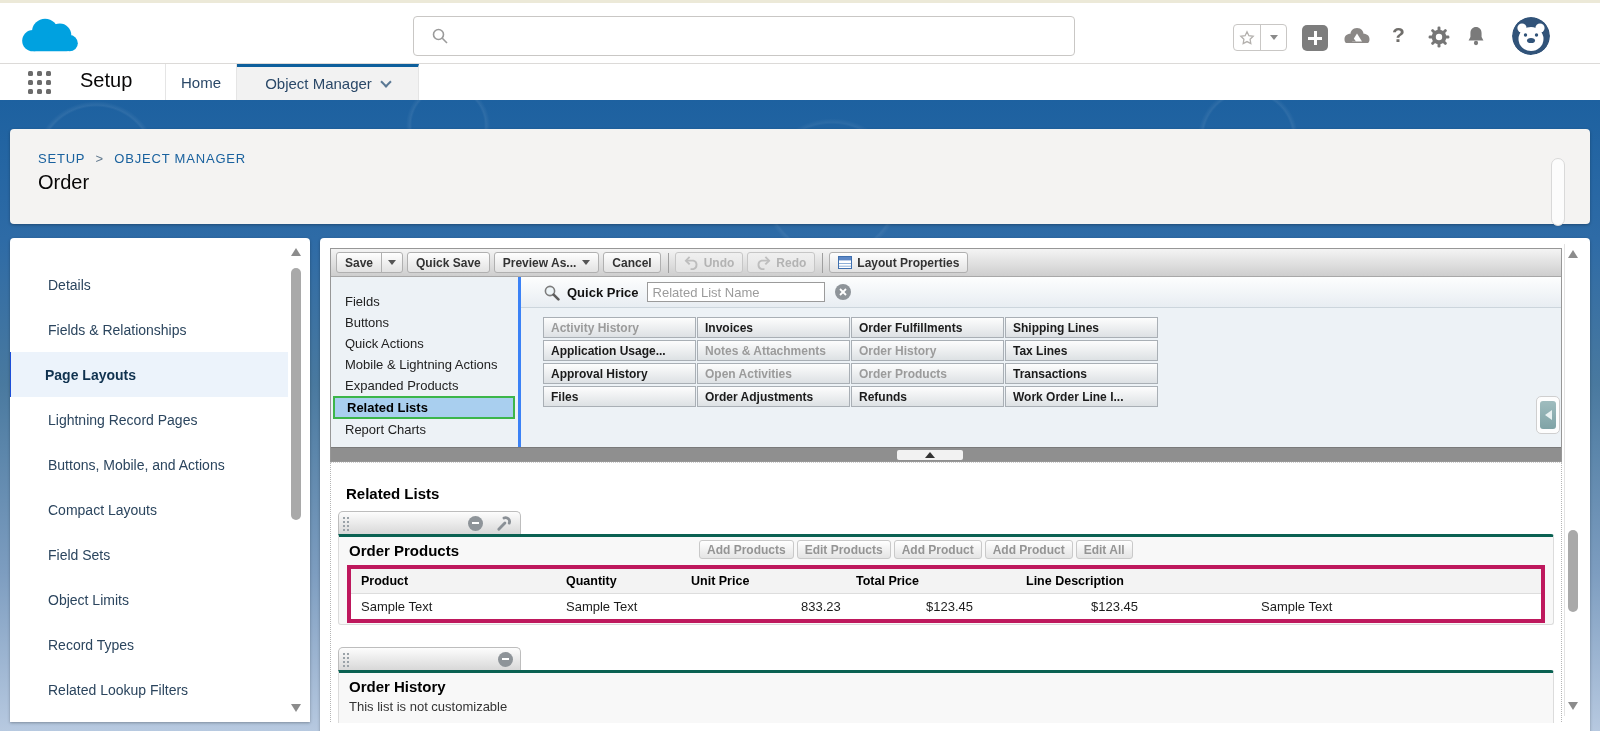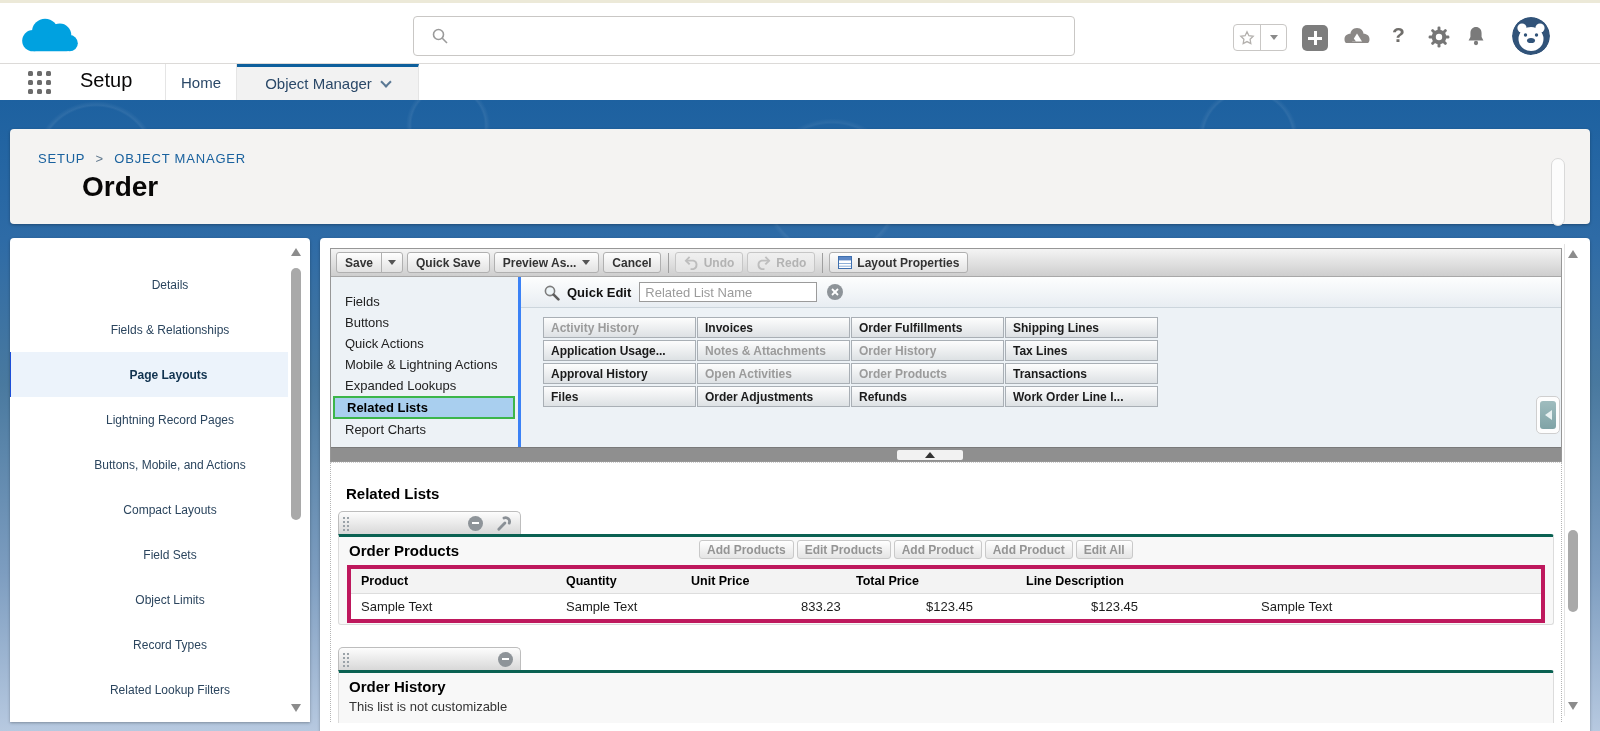--- a/index.html
+++ b/index.html
@@ -46,27 +46,27 @@
       radial-gradient(circle at 28% 4%, rgba(255,255,255,0) 36px, rgba(255,255,255,.07) 38px, rgba(255,255,255,0) 42px),
       radial-gradient(circle at 52% 14%, rgba(255,255,255,0) 64px, rgba(255,255,255,.06) 66px, rgba(255,255,255,0) 70px),
       radial-gradient(circle at 78% 6%, rgba(255,255,255,0) 44px, rgba(255,255,255,.07) 46px, rgba(255,255,255,0) 50px),
       radial-gradient(circle at 94% 70%, rgba(255,255,255,0) 54px, rgba(255,255,255,.08) 56px, rgba(255,255,255,0) 60px),
       linear-gradient(180deg,#1d61a0 0%,#2e6ba6 22%,#49799f 45%,#7d9dc0 75%,#b7c9e0 100%); }
   .card { position:absolute; background:#fff; border-radius:4px; box-shadow:0 1px 3px rgba(0,0,0,.3); }
   #banner { left:10px; top:29px; width:1580px; height:95px; background:#f4f3f2; }
   #crumbs { left:28px; top:22px; font-size:13px; letter-spacing:.8px; }
   #crumbs .lnk { color:#19619e; }
   #crumbs .sep { color:#5c7levels; color:#60788e; margin:0 6px; }
-  #ptitle { left:28px; top:42px; font-size:28px; font-weight:bold; color:#080707;margin-left:44px; }
+  #ptitle { left:28px; top:42px; font-size:20px; font-weight:normal; color:#080707; }
   #pagescrollthumb { left:1551px; top:58px; width:14px; height:68px; background:#fcfcfc;
     border:1px solid #d9d9d9; border-radius:7px; }
   
   #sidebar { left:10px; top:138px; width:300px; height:484px; border-radius:4px 4px 0 0; overflow:hidden; }
   #sidelist { position:absolute; left:0; top:24px; width:282px; }
-  .sitem { height:45px; display:flex; align-items:center; padding-left:38px; font-size:12px; color:#2b455e; cursor:pointer;justify-content:center; }
+  .sitem { height:45px; display:flex; align-items:center; padding-left:38px; font-size:14px; color:#2b455e; cursor:pointer; }
   .sitem.sel { background:#ecf3fb; border-left:1px solid #1d4ed8; padding-left:34px; font-weight:bold; color:#10324f; }
   .vscroll { position:absolute; width:16px; background:#fff; }
   .sb-arrow { position:absolute; left:3px; width:0; height:0; }
   .sb-up { border-left:5px solid transparent; border-right:5px solid transparent; border-bottom:8px solid #8c8c8c; }
   .sb-dn { border-left:5px solid transparent; border-right:5px solid transparent; border-top:8px solid #8c8c8c; }
   .sb-thumb { position:absolute; left:3px; width:10px; border-radius:5px; background:#a9a9a9; }
   #side-scroll { left:278px; top:4px; height:476px; }
   
   #main { left:320px; top:138px; width:1270px; height:592px; border-radius:4px 4px 0 0; overflow:hidden;padding-left:24px; }
   #frame { position:absolute; left:10px; top:10px; width:1232px; height:214px; border:1px solid #979797; background:#edf2f6; }
@@ -355,31 +355,31 @@
           <span class="lbl">Layout Properties</span>
         </span>
       </div>
 
       <div id="palette">
         <div id="pcats">
           <div class="pcat">Fields</div>
           <div class="pcat">Buttons</div>
           <div class="pcat">Quick Actions</div>
           <div class="pcat">Mobile &amp; Lightning Actions</div>
-          <div class="pcat">Expanded Lookups</div>
+          <div class="pcat">Expanded Products</div>
           <div class="pcat sel">Related Lists</div>
           <div class="pcat">Report Charts</div>
         </div>
         <div id="pright">
           <div id="qfrow">
             <svg width="17" height="17" viewBox="0 0 17 17">
               <circle cx="7" cy="7" r="4.6" fill="#eef5f8" stroke="#7d7d7d" stroke-width="1.6"></circle>
               <line x1="10.6" y1="10.6" x2="15.4" y2="15.4" stroke="#5d5d5d" stroke-width="2.6" stroke-linecap="round"></line>
             </svg>
-            <span id="qflabel">Quick Edit</span>
+            <span id="qflabel">Quick Price</span>
             <input id="qfinput" type="text" placeholder="Related List Name" style="">
             <span id="qfclear">
               <svg width="8" height="8" viewBox="0 0 8 8">
                 <line x1="1" y1="1" x2="7" y2="7" stroke="#fff" stroke-width="1.8"></line>
                 <line x1="7" y1="1" x2="1" y2="7" stroke="#fff" stroke-width="1.8"></line>
               </svg>
             </span>
           </div>
           <div id="pgrid">
             <div class="pitem dis">

